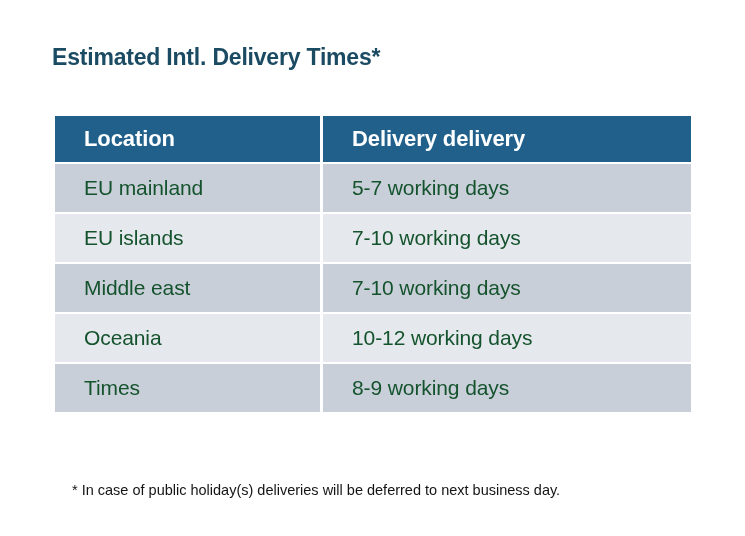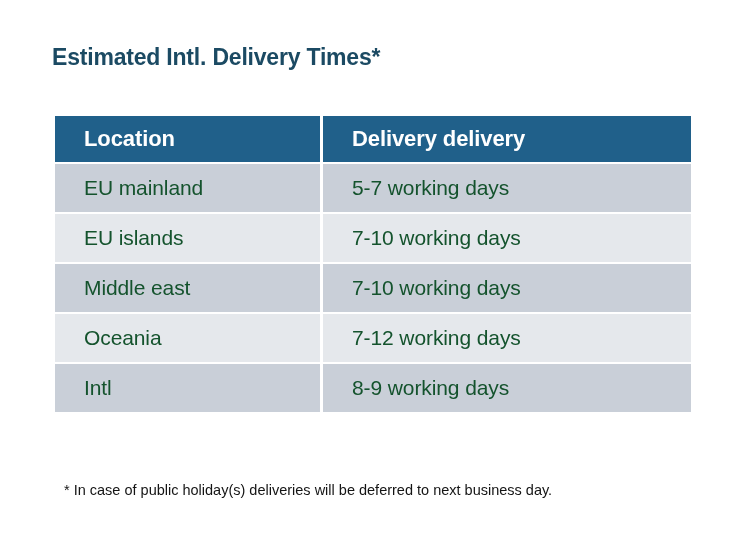--- a/index.html
+++ b/index.html
@@ -66,21 +66,21 @@
     letter-spacing: -0.1px;
   }
   .delivery-table tbody tr.row-dark td {
     background: #c9cfd8;
   }
   .delivery-table tbody tr.row-light td {
     background: #e5e8ec;
   }
   .footnote {
     position: absolute;
-    left: 64px;
+    left: 72px;
     top: 480px;
     font-size: 14.5px;
     color: #141414;
     line-height: 20px;
     white-space: nowrap;
   }
 </style>
 </head>
 <body>
 
@@ -107,24 +107,24 @@
       <tr class="row-light">
         <td>EU islands</td>
         <td>7-10 working days</td>
       </tr>
       <tr class="row-dark">
         <td>Middle east</td>
         <td>7-10 working days</td>
       </tr>
       <tr class="row-light">
         <td>Oceania</td>
-        <td>7-12 working days</td>
+        <td>10-12 working days</td>
       </tr>
       <tr class="row-dark">
-        <td>Intl</td>
+        <td>Times</td>
         <td>8-9 working days</td>
       </tr>
     </tbody>
   </table>
 
   <div class="footnote">* In case of public holiday(s) deliveries will be deferred to next business day.</div>
 
 </div>
 
 </body></html>

